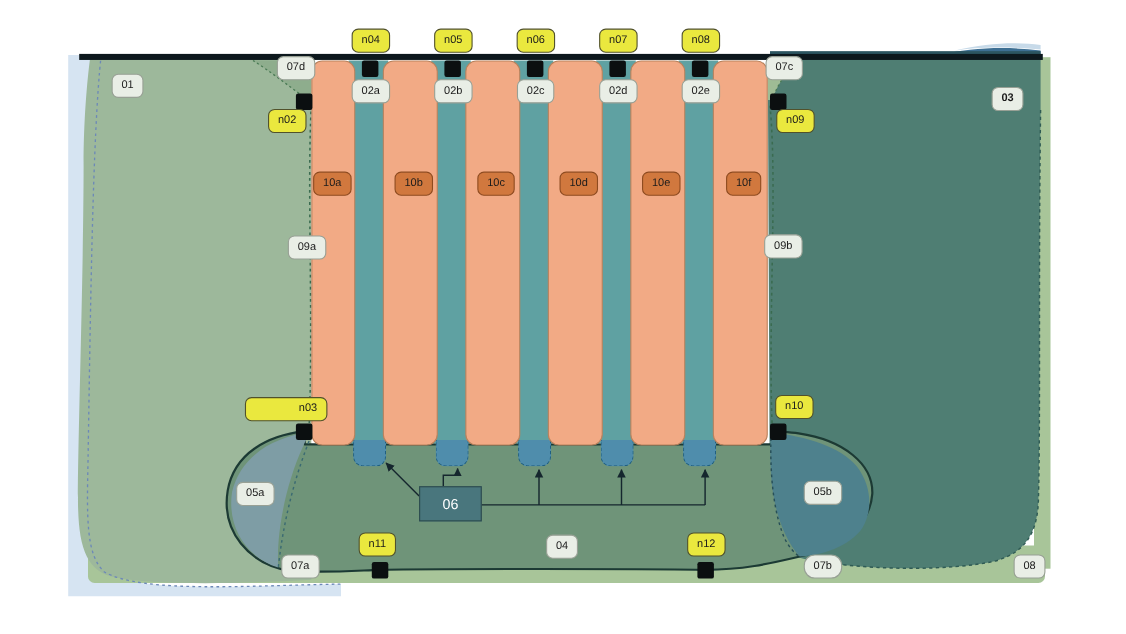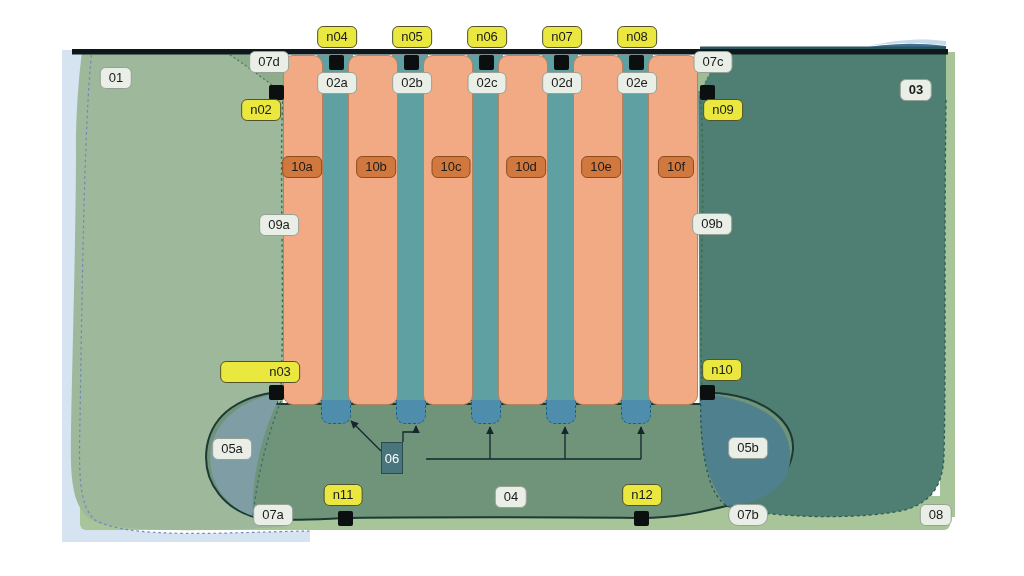--- a/index.html
+++ b/index.html
@@ -11,29 +11,29 @@
   #bg-svg{z-index:0;}
   #fg-svg{z-index:7;pointer-events:none;}
 
   .channel{position:absolute;top:55px;height:348px;background:#5FA1A2;z-index:2;}
   .pier{position:absolute;top:55px;height:350px;background:#F2AA85;border:1px solid #b9825c;border-radius:10px;z-index:3;box-sizing:border-box;}
   .stub{position:absolute;top:400px;height:24px;width:30px;background:#4F8DAC;border:1.6px dashed #1F5F82;border-top:none;border-radius:0 0 9px 9px;z-index:2;box-sizing:border-box;}
   .node{position:absolute;width:15px;height:15px;background:#0B0F10;border-radius:2px;z-index:6;}
 
   .lbl{
     position:absolute;transform:translate(-50%,-50%);
-    font-size:13px;line-height:16px;color:#1b1b1b;
+    font-size:10px;line-height:16px;color:#1b1b1b;
     padding:2px 8px;border-radius:6px;white-space:nowrap;z-index:9;
   }
   .lbl.gray{background:#E9EEE6;border:1.5px solid #98A095;}
   .lbl.yellow{background:#EAE83E;border:1.5px solid #51512B;}
   .lbl.orange{background:#D1783E;border:1.5px solid #8E4B20;}
 
   .box06{
-    position:absolute;left:381px;top:442px;width:22px;height:32px;
+    position:absolute;left:381px;top:442px;width:57px;height:32px;
     background:#49767D;border:1px solid #2C4A4C;box-sizing:border-box;
     color:#ffffff;font-size:13px;display:flex;align-items:center;justify-content:center;
     z-index:9;
   }
 </style>
 </head>
 <body>
 
 <div id="stage">
 

